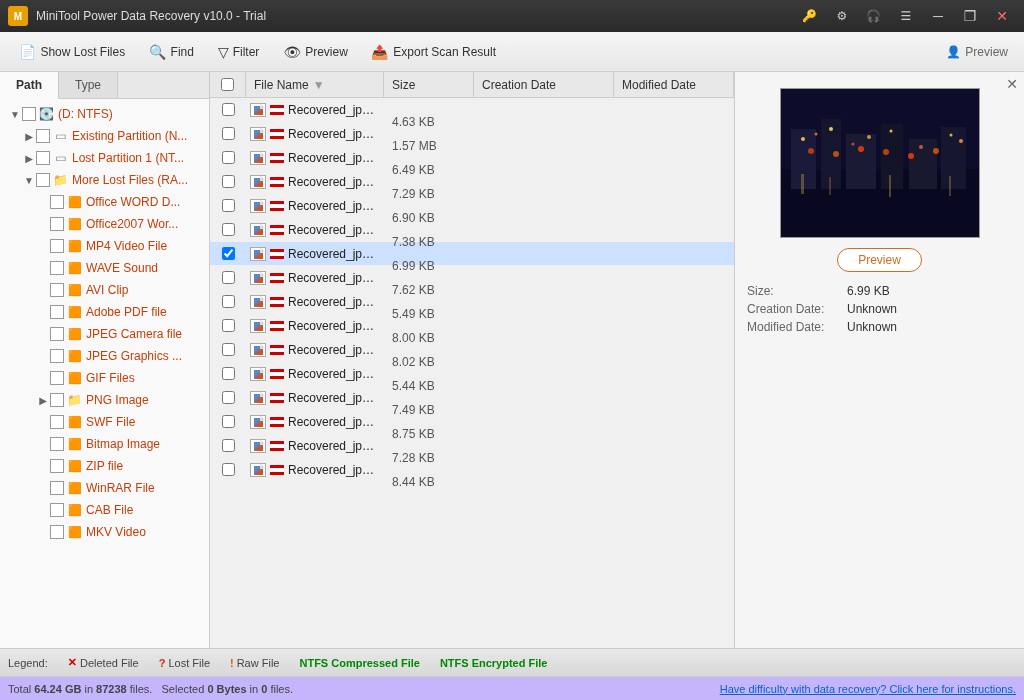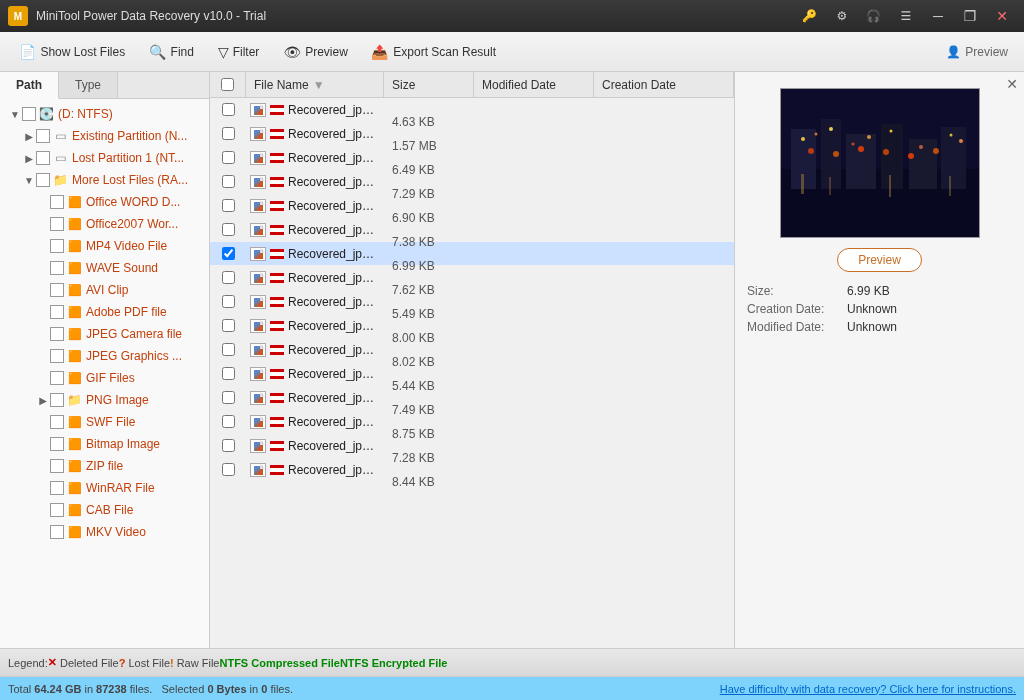--- a/index.html
+++ b/index.html
@@ -186,32 +186,32 @@
     
     .status-bar {
       background: linear-gradient(to bottom, #e8e8e8, #d8d8d8);
       border-top: 1px solid #ccc;
       height: 28px;
       display: flex;
       align-items: center;
       padding: 0 8px;
       font-size: 11px;
       color: #444;
-      gap: 0;
+      gap: 20px;
     }
     .legend-item { display: flex; align-items: center; gap: 3px; }
     .legend-x { color: #cc0000; font-weight: bold; }
     .legend-q { color: #cc3300; font-weight: bold; }
     .legend-excl { color: #cc6600; font-weight: bold; }
     .legend-ntfs-c { color: #008800; font-weight: bold; }
     .legend-ntfs-e { color: #008800; font-weight: bold; }
 
     
     .bottom-bar {
-      background: #7dd3fc;
+      background: #c4b5fd;
       border-top: 1px solid #ccc;
       height: 24px;
       display: flex;
       align-items: center;
       padding: 0 8px;
       justify-content: space-between;
     }
     .bottom-stats { font-size: 11px; color: #444; }
     .bottom-stats span { font-weight: bold; }
     .help-link { font-size: 11px; color: #0066cc; text-decoration: underline; cursor: pointer; }
@@ -455,25 +455,25 @@
         <div class="file-list-header-check">
           <input type="checkbox" style="">
         </div>
         <div class="file-list-col col-name">
           <span>File Name</span>
           <span style="margin-left:4px;color:#999;">▼</span>
         </div>
         <div class="file-list-col col-size">
           <span>Size</span>
         </div>
+        <div class="file-list-col col-date">
+          <span>Creation Date</span>
+        </div>
         <div class="file-list-col col-modified">
           <span>Modified Date</span>
-        </div>
-        <div class="file-list-col col-date">
-          <span>Creation Date</span>
         </div>
       </div>
       <div class="file-list-body" id="file-list-body">
 
       <div class="file-row">
     <div class="file-row-check">
       <input type="checkbox" style="">
     </div>
     <div class="file-row-name">
       <span class="jpg-icon">

